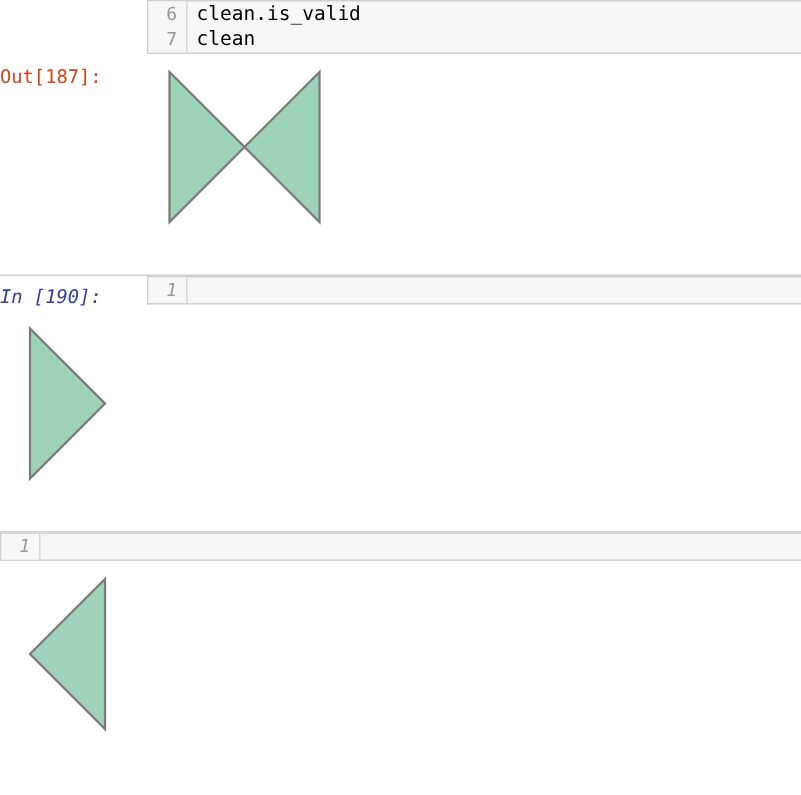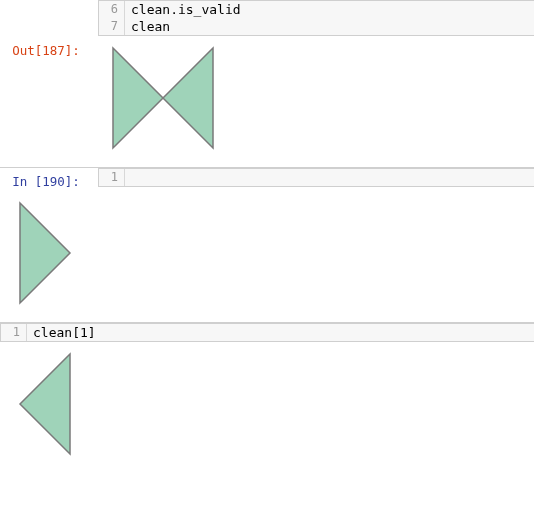--- a/index.html
+++ b/index.html
@@ -12,27 +12,28 @@
     color: #000;
     width: 534px;
   }
   .cell {
     display: flex;
     align-items: flex-start;
     border-top: 1px solid transparent;
   }
   .cell.input-cell {
     border-top: 1px solid #cfcfcf;
-    margin-top: 0;
+    margin-top: 16px;
+    font-style: italic;
   }
   .cell.first { border-top: none; }
   .prompt {
     width: 98px;
     min-width: 98px;
-    text-align: center;
+    text-align: left;
     padding: 5px 6px 0 0;
     font-family: Menlo, Consolas, "DejaVu Sans Mono", monospace;
     font-size: 12.5px;
     line-height: 18px;
   }
   .in-prompt { color: #303F9F; }
   .out-prompt { color: #D84315; }
   .code-area {
     flex: 1;
     background: #f7f7f7;
@@ -112,21 +113,20 @@
     <svg class="shape" width="70" height="110" viewBox="0 0 70 110">
       <polygon points="10,5 60,55 10,105" stroke="#7a7a7a" stroke-width="1.5" fill="#9fd3b9"></polygon>
     </svg>
   </div>
 </div>
 
 <div class="cell input-cell">
   <div class="code-area">
     <div class="code-line">
       <div class="gutter">1</div>
-      <div class="line-text">clean[1]</div>
     </div>
   </div>
 </div>
 
 <div class="cell">
   <div class="output-area">
     <svg class="shape" width="70" height="110" viewBox="0 0 70 110">
       <polygon points="60,5 10,55 60,105" stroke="#7a7a7a" stroke-width="1.5" fill="#9fd3b9"></polygon>
     </svg>
   </div>

